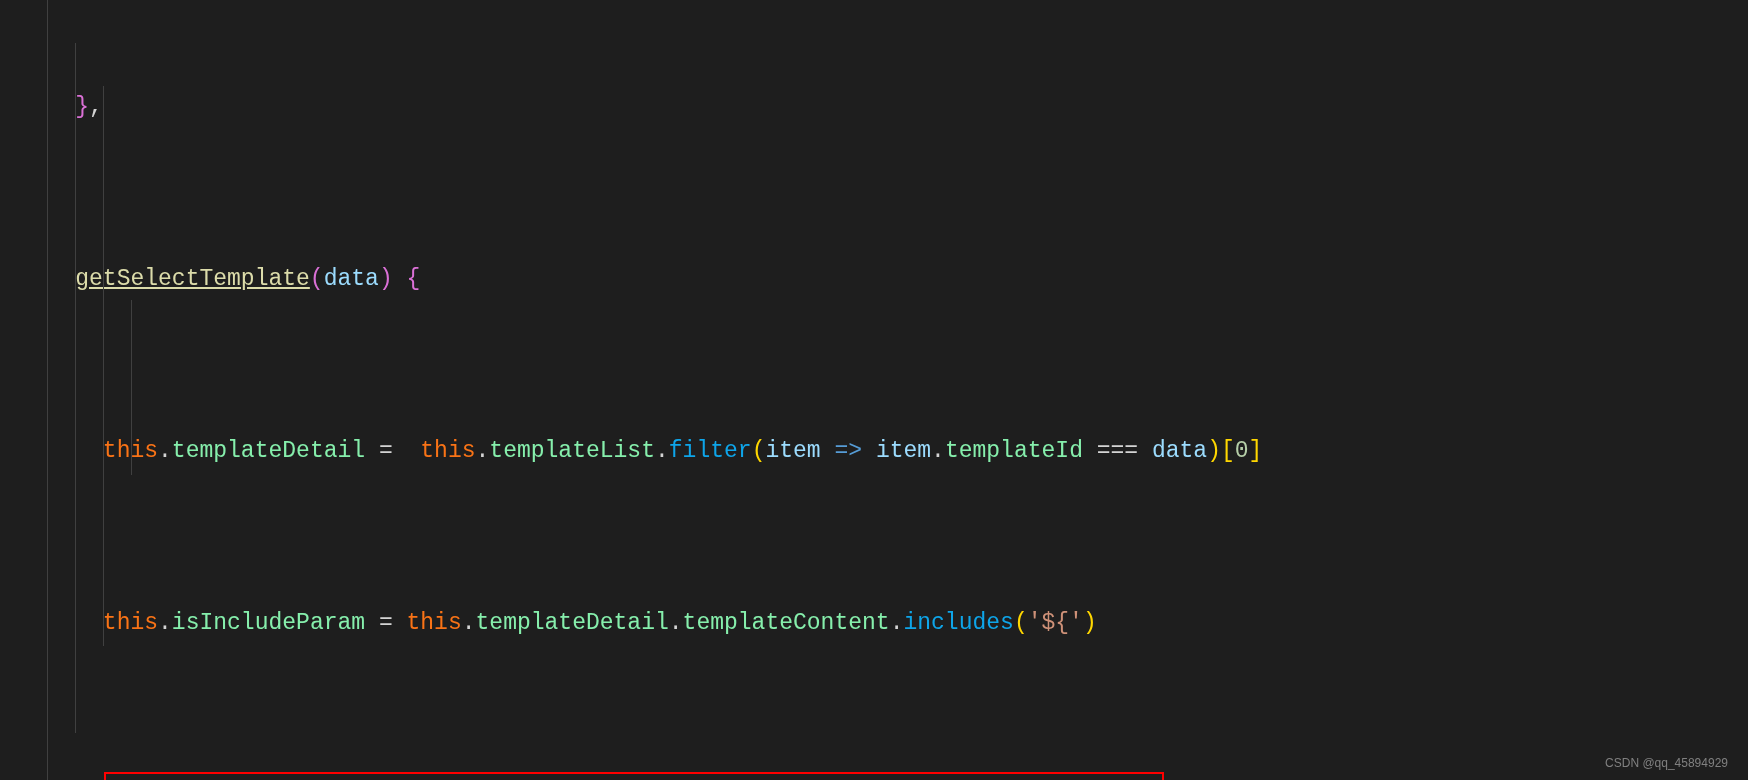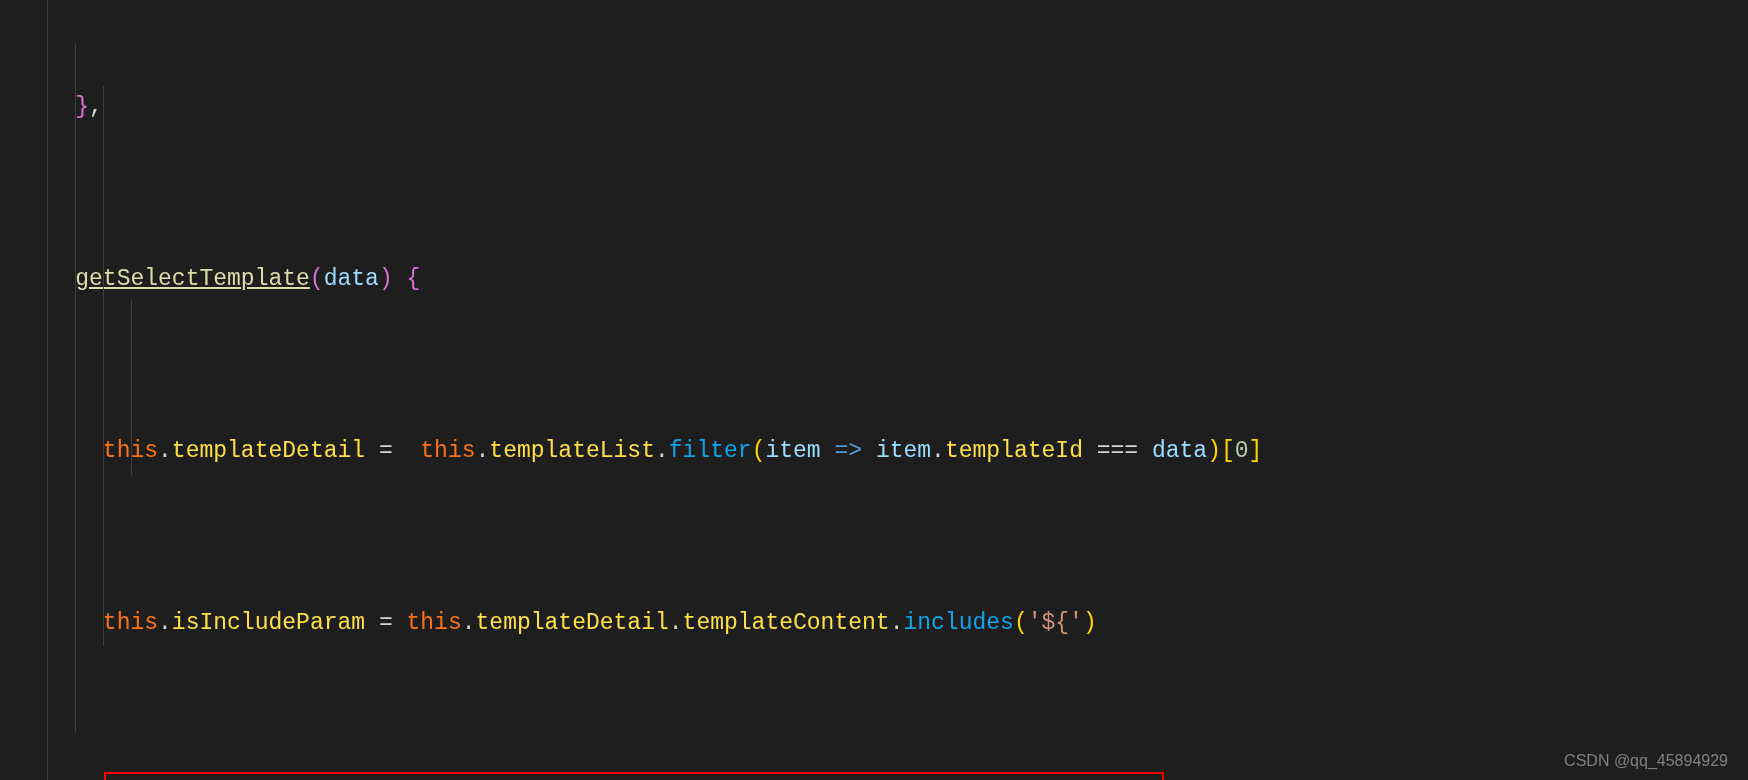--- a/index.html
+++ b/index.html
@@ -35,27 +35,27 @@
       position: absolute;
       border: 2px solid #ff0000;
       pointer-events: none;
       z-index: 10;
     }
     .watermark {
       position: absolute;
       bottom: 10px;
       right: 20px;
       color: #808080;
-      font-size: 16px;
+      font-size: 12px;
       font-family: Arial, sans-serif;
     }
     .keyword-this { color: #f97316; }
     .function-name { color: #dcdcaa; text-decoration: underline; }
     .method-call { color: #0ea5e9; }
-    .property { color: #fde047; }
+    .property { color: #86efac; }
     .param { color: #9cdcfe; }
     .variable { color: #9cdcfe; }
     .operator { color: #d4d4d4; }
     .paren { color: #ffd700; }
     .paren-pink { color: #da70d6; }
     .brace-pink { color: #da70d6; }
     .punct { color: #d4d4d4; }
     .string { color: #ce9178; }
     .number { color: #b5cea8; }
     .arrow { color: #569cd6; }

